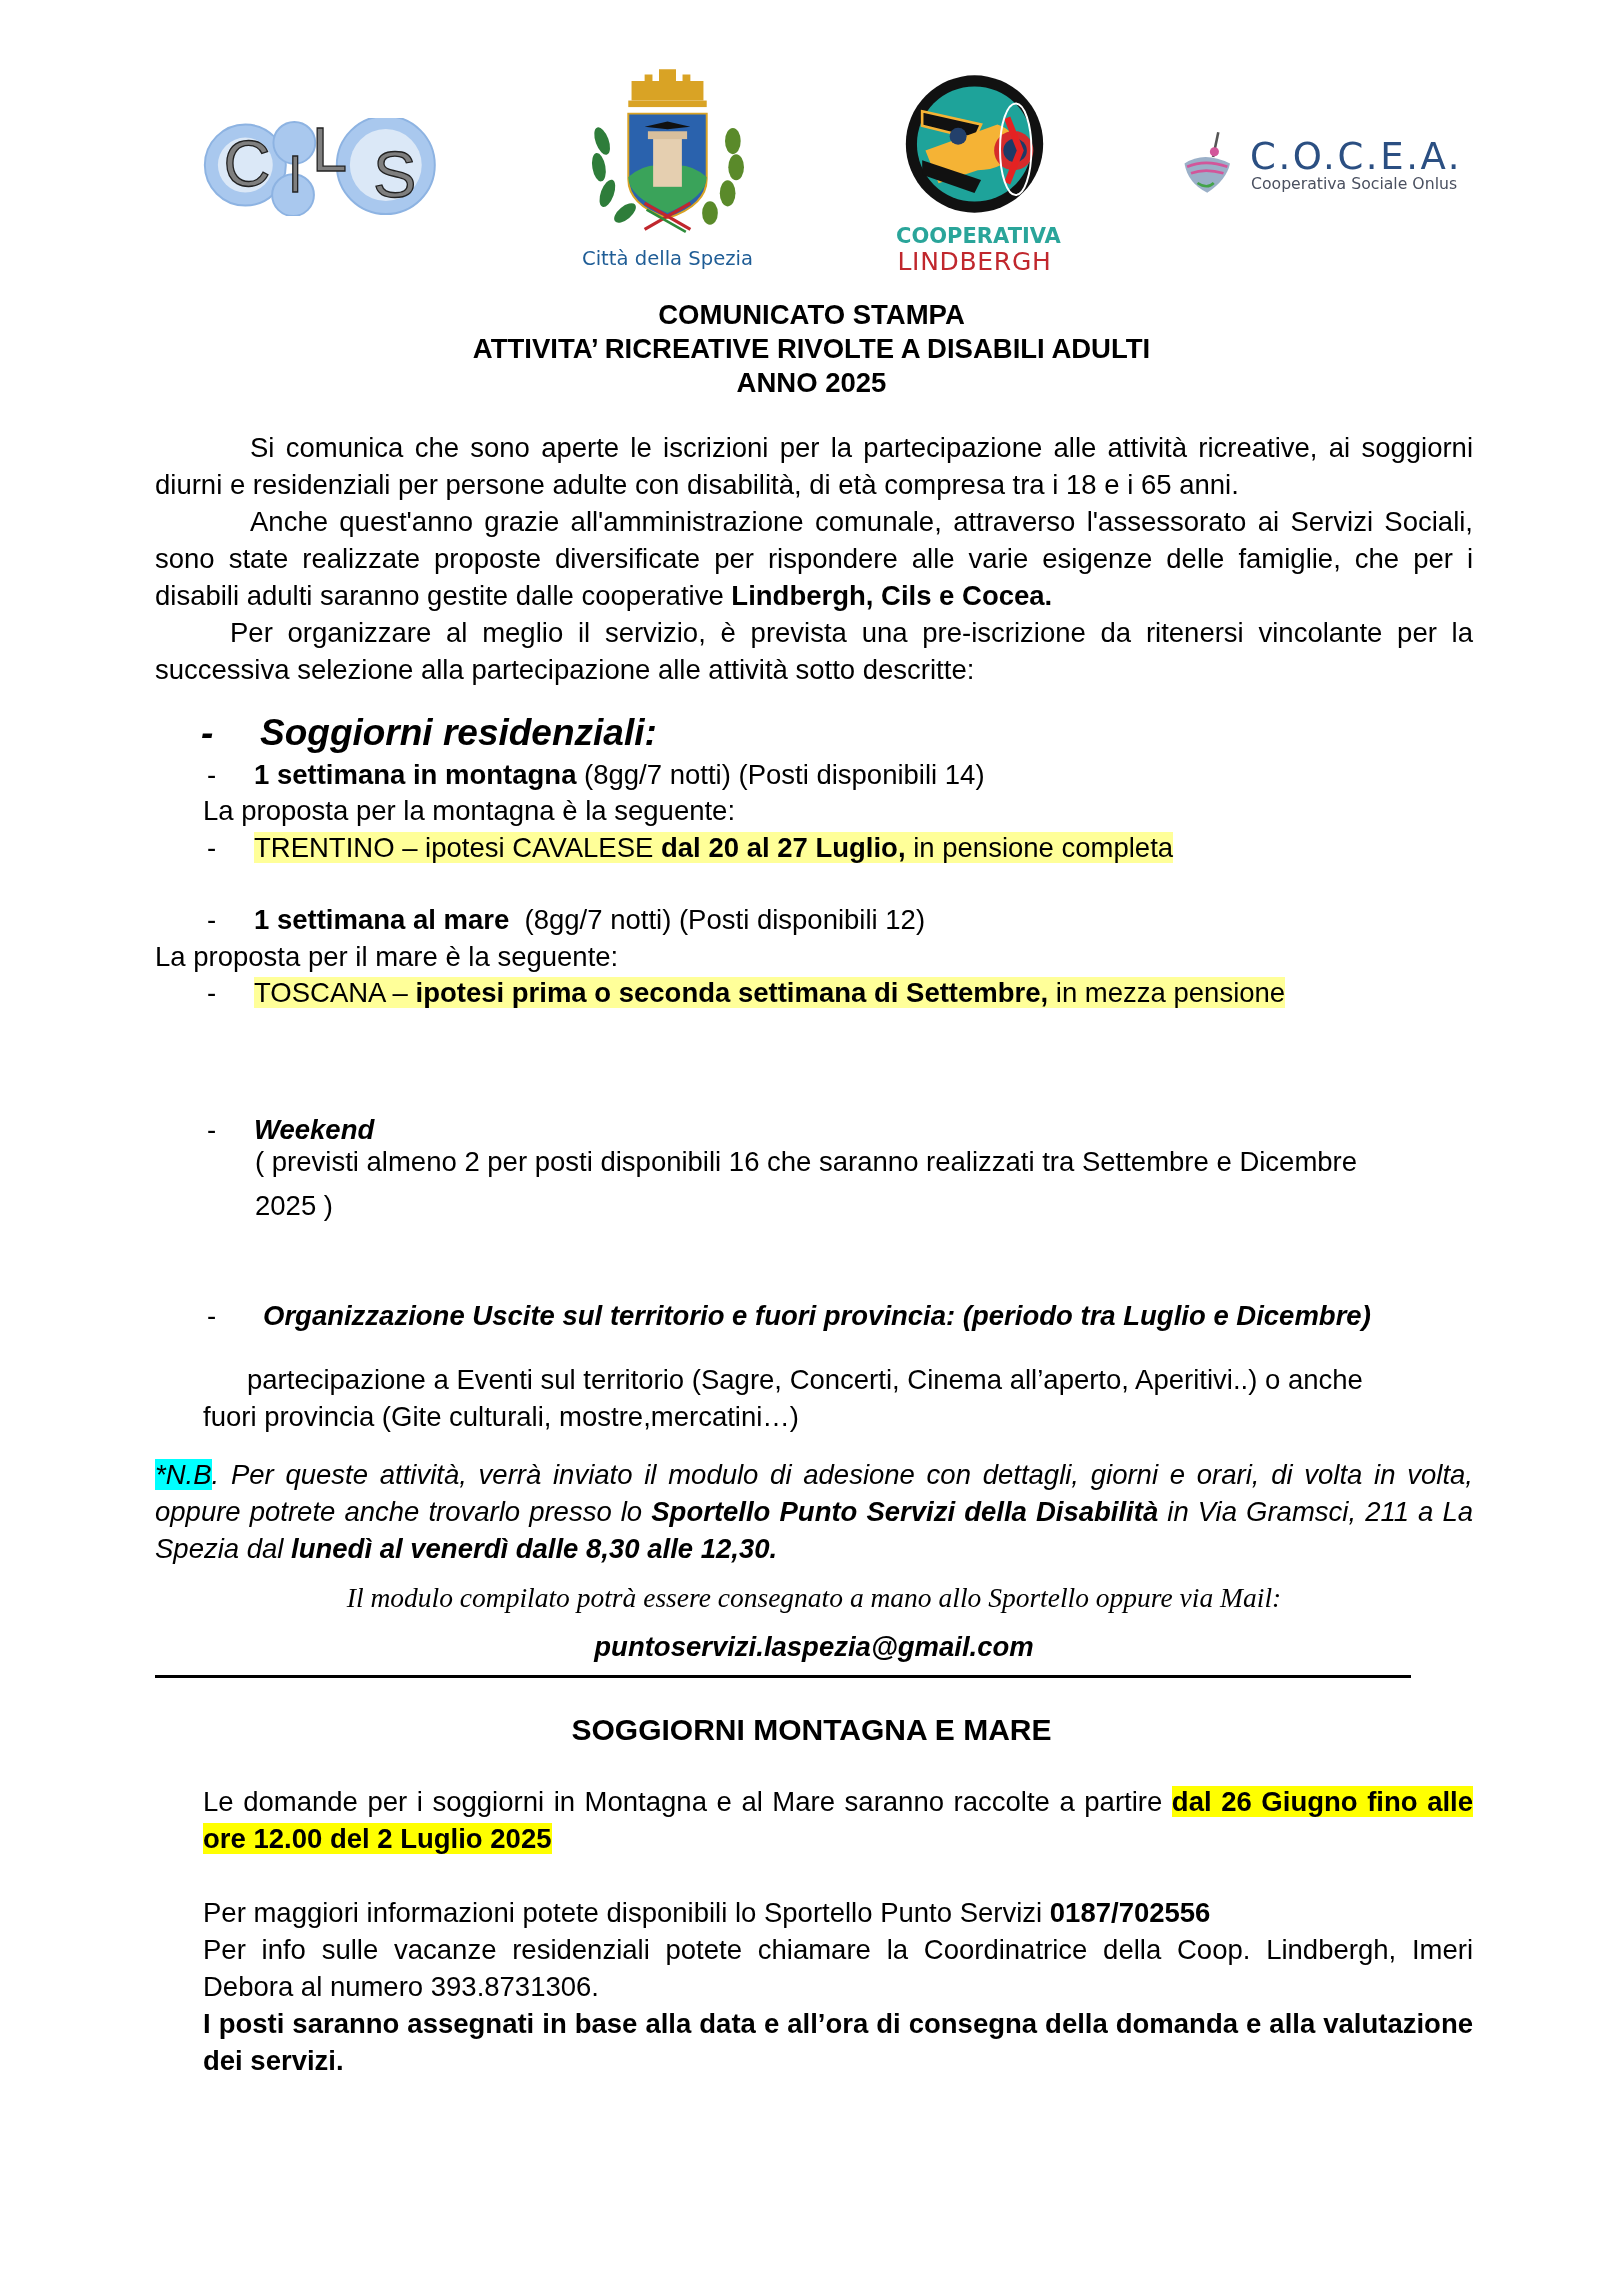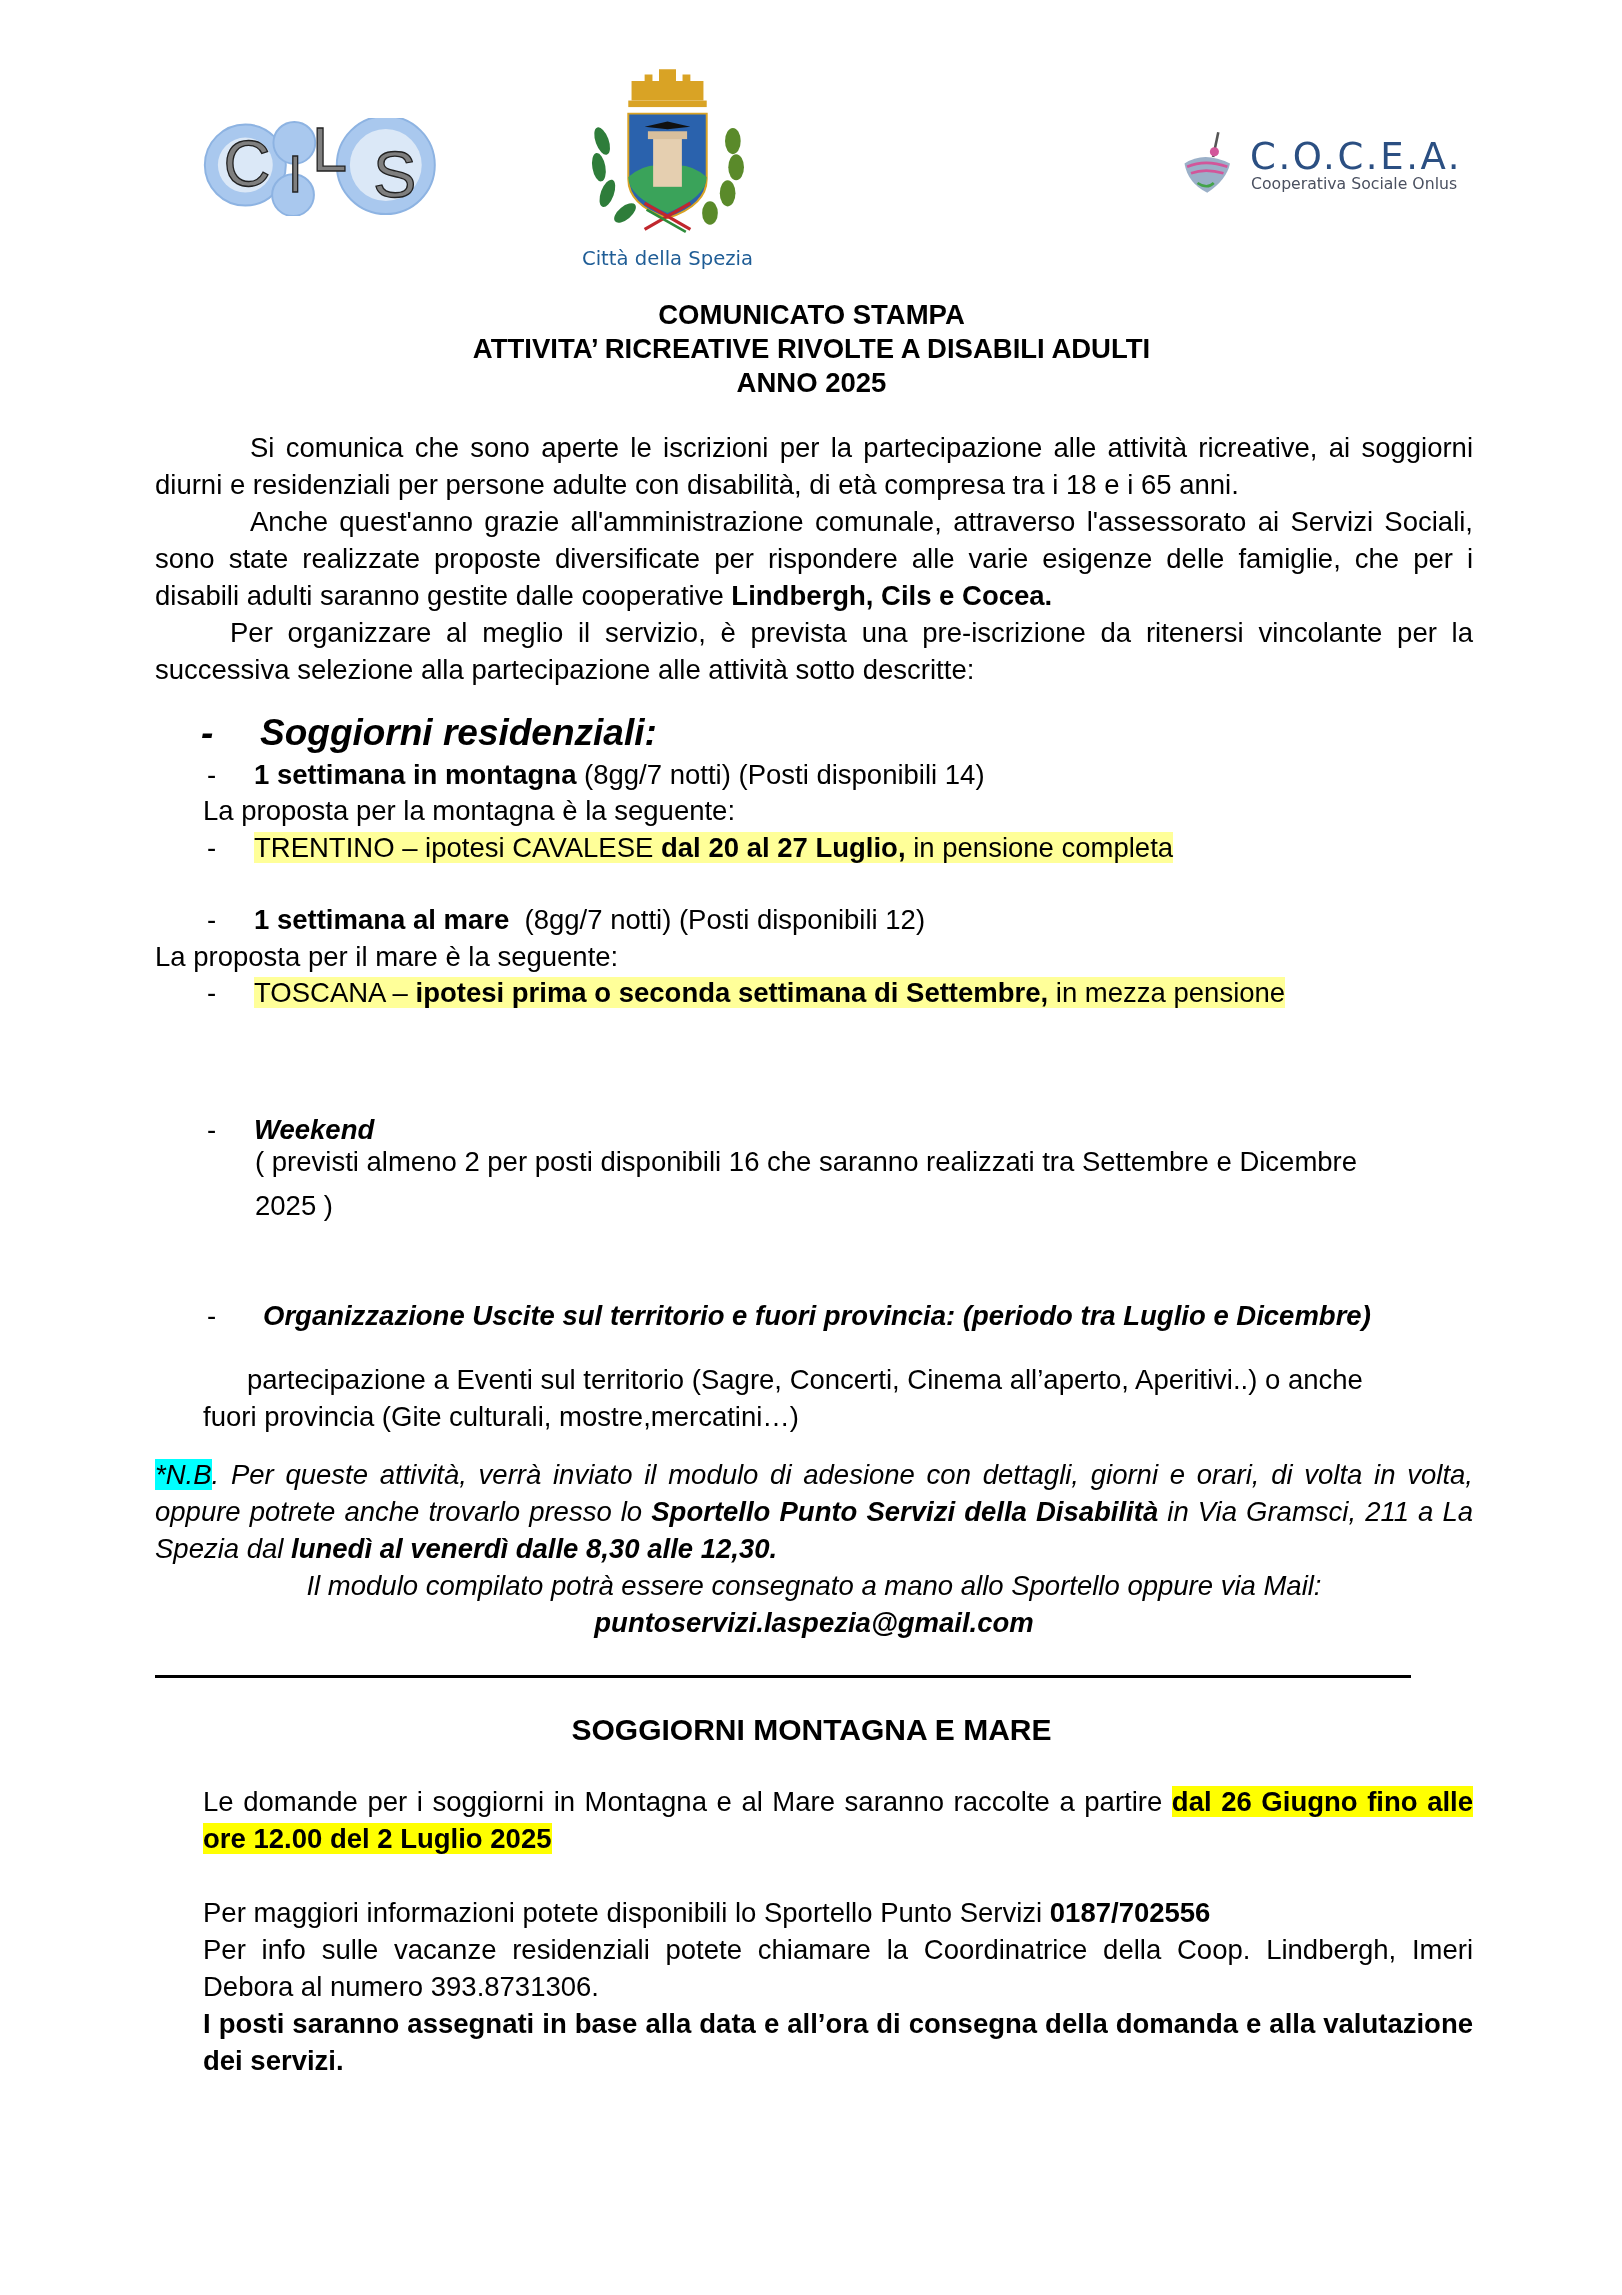--- a/index.html
+++ b/index.html
@@ -94,20 +94,36 @@
           <ellipse cx="245" cy="150" rx="12" ry="20"></ellipse>
           <ellipse cx="232" cy="190" rx="12" ry="20"></ellipse>
           <ellipse cx="205" cy="220" rx="12" ry="18"></ellipse>
         </g>
         <path d="M105 205 l70 40 M175 205 l-70 40" stroke="#c0272d" stroke-width="5"></path>
         <path d="M108 215 l60 34" stroke="#2e8b3a" stroke-width="4"></path>
       </svg>
       <div class="logo-caption">Città della Spezia</div>
     </div>
 
+    <div class="logo lindbergh">
+      <svg width="157" height="144" viewBox="0 0 240 220">
+        <circle cx="120" cy="110" r="105" fill="#111"></circle>
+        <circle cx="120" cy="110" r="88" fill="#1ea39a"></circle>
+        <path d="M40 60 l90 20 l-10 22 l-80 -20 z" fill="#111" stroke="#f5b335" stroke-width="4"></path>
+        <path d="M45 120 l110 -40 q30 10 30 40 q-20 30 -60 30 l-60 20 z" fill="#f5b335"></path>
+        <path d="M40 135 l90 30 l-10 20 l-80 -28 z" fill="#111"></path>
+        <circle cx="95" cy="98" r="13" fill="#23406b"></circle>
+        <circle cx="180" cy="120" r="30" fill="#d62b2b"></circle>
+        <circle cx="182" cy="120" r="18" fill="#1d3a66"></circle>
+        <path d="M170 70 l20 50 l-20 50" stroke="#e52222" stroke-width="10" fill="none"></path>
+        <ellipse cx="183" cy="118" rx="24" ry="70" fill="none" stroke="#fff" stroke-width="3"></ellipse>
+      </svg>
+      <div class="logo-caption lind-cap1">COOPERATIVA</div>
+      <div class="logo-caption lind-cap2">LINDBERGH</div>
+    </div>
 
     <div class="logo cocea">
       <svg width="65" height="65" viewBox="0 0 100 100" style="position:absolute;left:0;top:0;">
         <line x1="62" y1="2" x2="54" y2="40" stroke="#555" stroke-width="4"></line>
         <circle cx="56" cy="32" r="7" fill="#d2569a"></circle>
         <path d="M10 50 q30 -20 70 0 q-5 25 -35 45 q-30 -15 -35 -45 z" fill="#9bb0c8"></path>
         <path d="M14 55 q28 -12 62 0 M20 65 q22 -8 50 0" stroke="#d2569a" stroke-width="4" fill="none"></path>
         <path d="M30 80 q15 10 25 0" stroke="#44a34a" stroke-width="4" fill="none"></path>
       </svg>
       <div class="cocea-title">C.O.C.E.A.</div>
@@ -155,21 +171,21 @@
   <div class="row" style="top:1187px;left:255px;">2025 )</div>
 
   <div class="row" style="top:1297px;">
     <span class="dash" style="width:56px;">-</span><b class="ital">Organizzazione Uscite sul territorio e fuori provincia: (periodo tra Luglio e Dicembre)</b>
   </div>
   <div class="row" style="top:1361px;left:247px;width:1226px;">partecipazione a Eventi sul territorio (Sagre, Concerti, Cinema all’aperto, Aperitivi..) o anche</div>
   <div class="row" style="top:1398px;left:203px;">fuori provincia  (Gite culturali, mostre,mercatini…)</div>
 
   <div class="content" style="top:1456px;">
     <p class="para ital"><span class="hl-c">*N.B</span><span>. Per queste attività, verrà inviato il modulo di adesione con dettagli, giorni  e orari, di volta in volta, oppure potrete anche trovarlo presso lo </span><b>Sportello Punto Servizi della Disabilità</b><span> in Via Gramsci, 211 a La Spezia dal </span><b>lunedì al venerdì dalle 8,30 alle 12,30.</b></p>
-    <p class="center ital" style="margin:0;">Il modulo compilato potrà essere consegnato a mano allo Sportello oppure via Mail:</p>
+    <p class="center ital" style="margin:12px;font-family:Liberation Serif, serif;">Il modulo compilato potrà essere consegnato a mano allo Sportello oppure via Mail:</p>
     <p class="center ital bold" style="margin:0;">puntoservizi.laspezia@gmail.com</p>
   </div>
 
   <div class="rule"></div>
 
   <div class="row center bold" style="top:1711px;left:0;width:1623px;font-size:30px;">SOGGIORNI MONTAGNA E MARE</div>
 
   <div class="content" style="top:1783px;left:203px;width:1270px;">
     <p class="para"><span>Le domande per i soggiorni in Montagna e al Mare saranno raccolte a partire </span><b class="hl-Y">dal 26 Giugno fino alle ore 12.00 del 2 Luglio 2025</b></p>
     <p class="para" style="margin-top:37px;"><span>Per maggiori informazioni potete disponibili lo Sportello Punto Servizi </span><b>0187/702556</b></p>

